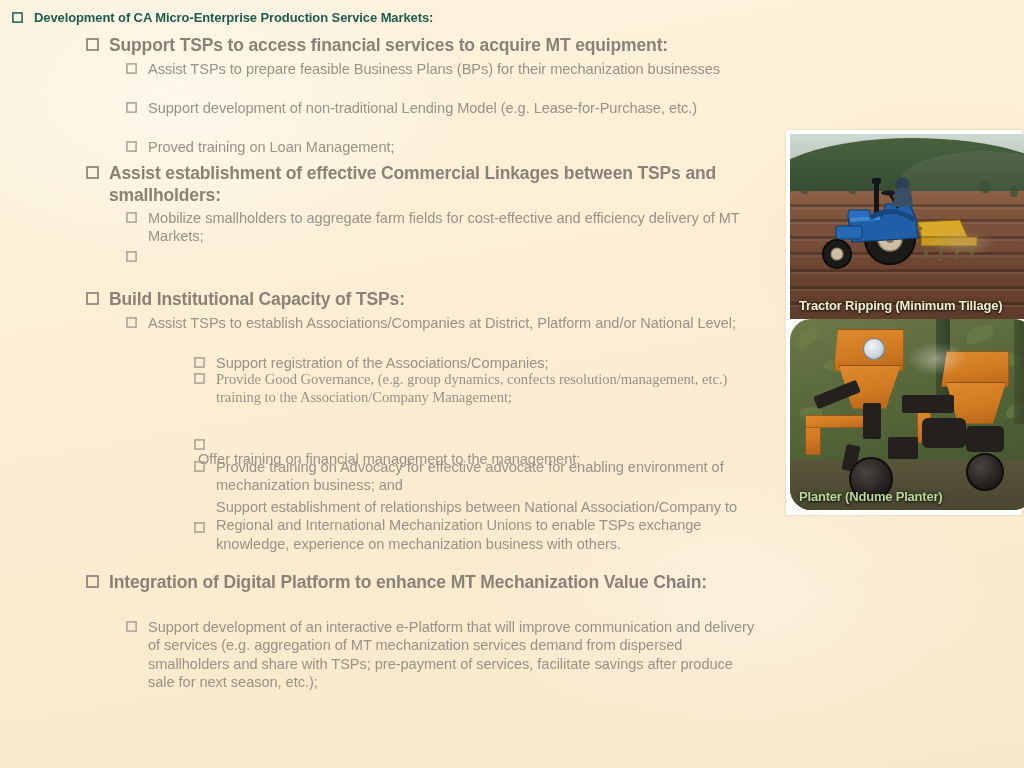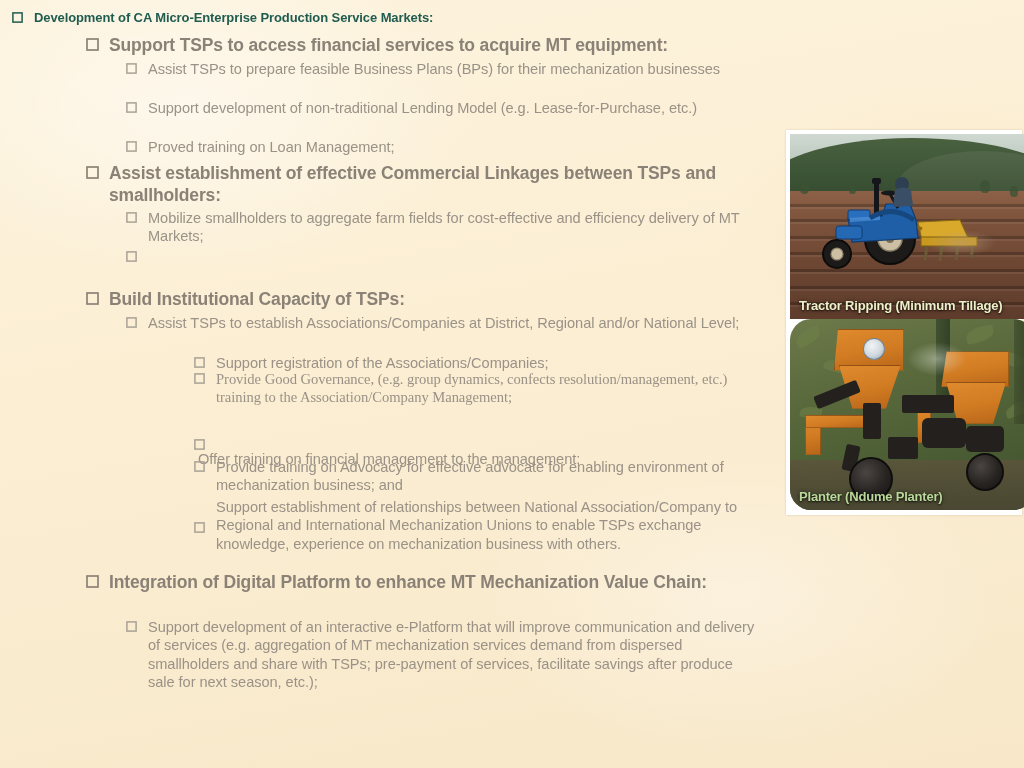--- a/index.html
+++ b/index.html
@@ -277,21 +277,21 @@
     </span>
     <span class="l2-text">Build Institutional Capacity of TSPs:</span>
   </div>
 
   <div class="row l3-row" style="top:314px;">
     <span class="bullet">
       <svg width="11" height="11" viewBox="0 0 11 11">
         <rect x="0.9" y="0.9" width="9.2" height="9.2" fill="none" stroke="#a9a196" stroke-width="1.5"></rect>
       </svg>
     </span>
-    <span class="l3-text">Assist TSPs to establish Associations/Companies at District, Regional and/or National Level;</span>
+    <span class="l3-text">Assist TSPs to establish Associations/Companies at District, Platform and/or National Level;</span>
   </div>
 
   <div class="row l4-row" style="top:354px;">
     <span class="bullet">
       <svg width="11" height="11" viewBox="0 0 11 11">
         <rect x="0.9" y="0.9" width="9.2" height="9.2" fill="none" stroke="#a9a196" stroke-width="1.5"></rect>
       </svg>
     </span>
     <span class="l4-text">Support registration of the Associations/Companies;</span>
   </div>

